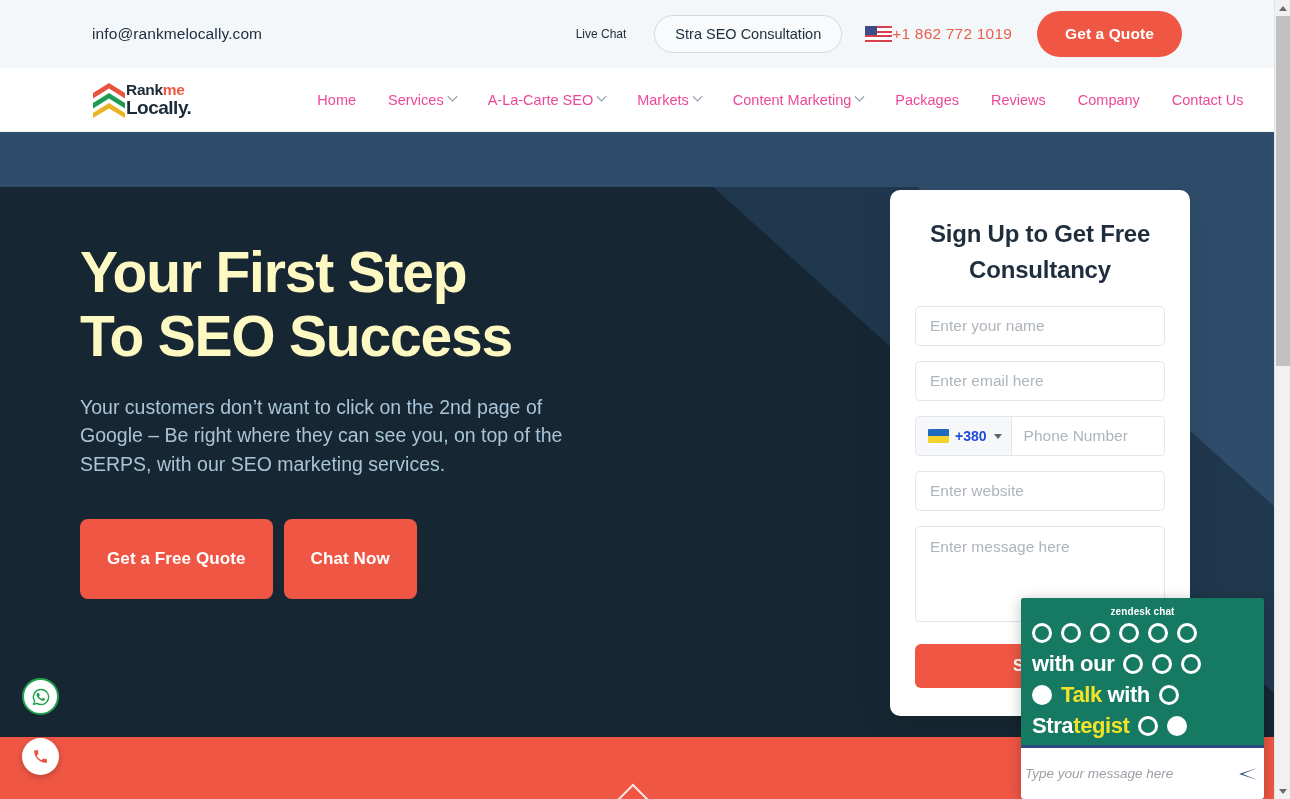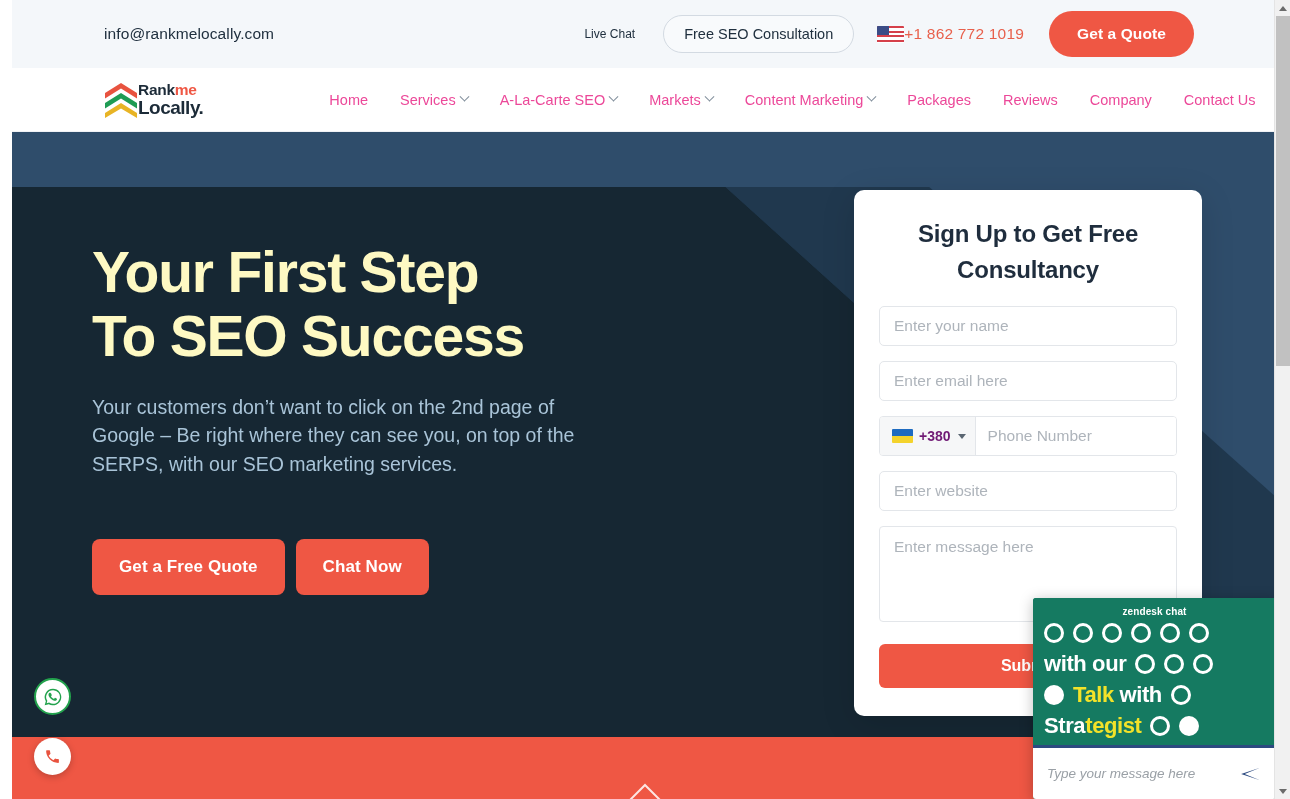--- a/index.html
+++ b/index.html
@@ -11,21 +11,21 @@
   }
   .page {
     position: relative;
     width: 1290px; height: 799px;
     overflow: hidden;
   }
 
   
   .viewport {
     position: absolute;
-    left: 12px; top: 0;
+    left: 0; top: 0;
     width: 1274px; height: 799px;
     overflow: hidden;
   }
 
   
   .topbar {
     position: relative;
     height: 68px;
     background: #f4f7fa;
     display: flex;
@@ -217,31 +217,30 @@
     gap: 11px;
   }
   .hero-btn {
     background: #ef5744;
     color: #fff;
     border: none;
     border-radius: 8px;
     font-size: 17px;
     font-weight: 700;
     font-family: "Liberation Sans", sans-serif;
-    padding: 18px 27px;
+    padding: 30px 27px;
     cursor: pointer;
     letter-spacing: .1px;
-    margin-top: 20px;
   }
 
   
   .form-card {
     position: absolute;
     right: 84px; top: 58px;
-    width: 348px;
+    width: 300px;
     background: #ffffff;
     border-radius: 10px;
     padding: 26px 25px 28px 25px;
     z-index: 4;
     box-shadow: 0 8px 34px rgba(0,0,0,.13);
   }
   .form-title {
     font-size: 24px;
     font-weight: 700;
     color: #1f2d3d;
@@ -283,21 +282,21 @@
     cursor: pointer;
   }
   .ua-flag {
     width: 21px; height: 14px;
     border-radius: 1px;
     overflow: hidden;
     background: linear-gradient(to bottom, #1e6bc0 0 50%, #f4d32c 50% 100%);
   }
   .cc-code {
     font-size: 14px;
-    color: #701a75;
+    color: #1d4ed8;
     font-weight: 600;
   }
   .cc-caret {
     width: 0; height: 0;
     border-left: 4px solid transparent;
     border-right: 4px solid transparent;
     border-top: 5px solid #5a6672;
     margin-left: 1px;
   }
   .phone-input {
@@ -426,21 +425,21 @@
   }
   .chat-word .hi { color: #f2e229; }
   .chat-input-bar {
     position: absolute;
     left: 0; bottom: 0;
     width: 100%; height: 54px;
     background: #ffffff;
     border-top: 3px solid #2c4a80;
     display: flex;
     align-items: center;
-    padding: 0 14px;
+    padding: 0 4px;
   }
   .chat-input {
     flex: 1;
     border: none;
     outline: none;
     font-size: 13.5px;
     font-style: italic;
     font-family: "Liberation Sans", sans-serif;
     color: #555;
   }
@@ -487,21 +486,21 @@
 </head>
 <body>
 
 <div class="page">
   <div class="viewport">
 
     <div class="topbar">
       <div class="topbar-email">info@rankmelocally.com</div>
       <div class="topbar-right">
         <div class="live-chat">Live Chat</div>
-        <div class="seo-consult">Free SEO Consultation</div>
+        <div class="seo-consult">Stra SEO Consultation</div>
         <div class="phone-wrap">
           <div class="us-flag">
             <div class="stripes"></div>
             <div class="canton"></div>
           </div>
           <div class="phone-num">+1 862 772 1019</div>
         </div>
         <button class="quote-btn">Get a Quote</button>
       </div>
     </div>

